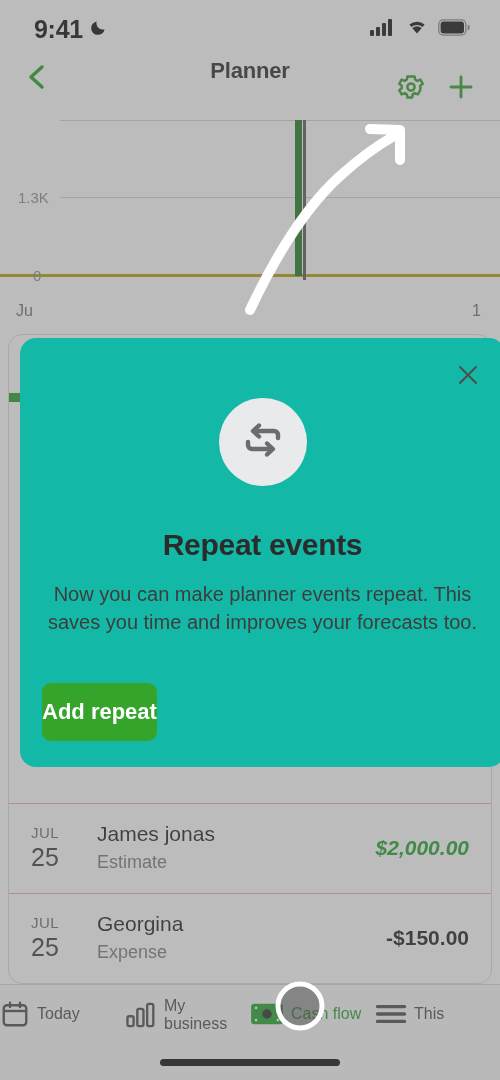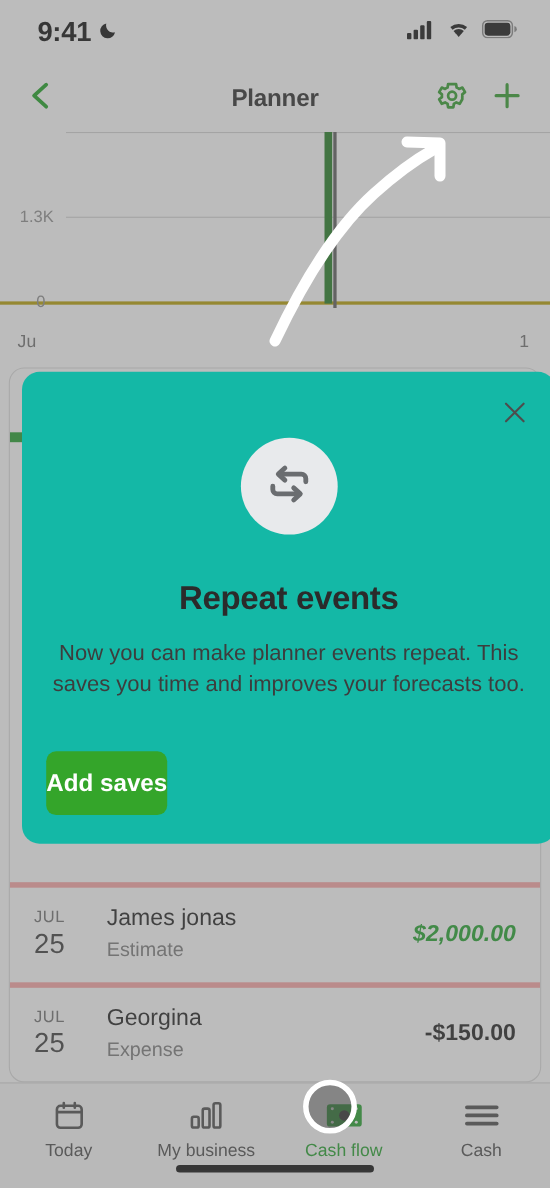--- a/index.html
+++ b/index.html
@@ -25,21 +25,21 @@
     padding:0 30px 0 34px;
   }
   .clock { display:flex; align-items:center; gap:6px; }
   .clock-time { font-size:25px; font-weight:700; color:#0a0a0a; letter-spacing:-0.3px; }
   .moon-icon { display:block; }
   .status-icons { display:flex; align-items:center; gap:9px; }
 
   
   .navbar {
     height:62px; flex:0 0 62px;
-    display:flex; align-items:center; justify-content:space-between;
+    display:flex; justify-content:space-between;
     padding:0 22px 0 16px;
     position:relative;
   }
   .nav-back { width:42px; height:42px; display:flex; align-items:center; justify-content:center; }
   .nav-title {
     position:absolute; left:0; right:0; text-align:center;
     font-size:22px; font-weight:700; color:#2a2a2a; letter-spacing:-0.2px;
     pointer-events:none;
   }
   .nav-right { display:flex; align-items:center; gap:16px; z-index:2; }
@@ -83,21 +83,21 @@
     overflow:hidden;
     position:relative;
   }
   .card-accent {
     position:absolute; left:0; top:58px; width:26px; height:9px; background:#1e9e2a;
   }
   .events-list { position:absolute; left:0; right:0; bottom:0; }
   .event-row {
     display:flex; align-items:center;
     padding:14px 22px 16px 22px;
-    border-top:5px solid #fca5a5;
+    border-top:1px solid #fca5a5;
     min-height:90px;
   }
   .event-date {
     width:62px; flex:0 0 62px; text-align:left;
   }
   .event-date .mon { font-size:15px; color:#6f6f6f; letter-spacing:0.4px; line-height:1.25; }
   .event-date .day { font-size:25px; color:#3c3c3c; line-height:1.15; }
   .event-main { flex:1 1 auto; padding-left:4px; }
   .event-name { font-size:21px; font-weight:400; color:#1c1c1c; line-height:1.3; }
   .event-type { font-size:18px; color:#7b7b7b; line-height:1.4; margin-top:3px; }
@@ -106,21 +106,21 @@
   
   .tabbar {
     flex:0 0 96px;
     border-top:1px solid #d8d8d8;
     display:flex; align-items:flex-start;
     padding-top:12px;
     background:#fafafa;
   }
   .tab {
     flex:1 1 25%;
-    display:flex; flex-direction:column; align-items:center; gap:7px;
+    display:flex; flex-direction:row; align-items:center; gap:7px;
   }
   .tab-icon { height:34px; display:flex; align-items:center; justify-content:center; }
   .tab-label { font-size:16px; color:#4a4a4a; }
   .tab.active .tab-label { color:#21a12a; }
   .home-indicator {
     position:absolute; bottom:14px; left:50%; transform:translateX(-50%);
     width:180px; height:7px; border-radius:4px; background:#0b0b0b;
   }
 
   
@@ -321,21 +321,21 @@
         </svg>
       </div>
       <div class="tab-label">Cash flow</div>
     </div>
     <div class="tab">
       <div class="tab-icon">
         <svg width="32" height="26" viewBox="0 0 26 20">
           <path d="M2 4h22M2 10h22M2 16h22" stroke="#4a4a4a" stroke-width="2.8" stroke-linecap="round"></path>
         </svg>
       </div>
-      <div class="tab-label">Cash</div>
+      <div class="tab-label">This</div>
     </div>
   </div>
 
   <div class="home-indicator"></div>
 </div>
 
 <div id="dim"></div>
 
 <svg id="arrow-layer" width="500" height="1080" viewBox="0 0 500 1080">
   <g>
@@ -359,18 +359,18 @@
         <path d="M14 12 H34 a4 4 0 0 1 4 4 V19" fill="none" stroke="#6a6d70" stroke-width="4.4" stroke-linecap="round" stroke-linejoin="round"></path>
         <path d="M19 6.5 13 12 l6 5.5" fill="none" stroke="#6a6d70" stroke-width="4.4" stroke-linecap="round" stroke-linejoin="round"></path>
         <path d="M32 30 H12 a4 4 0 0 1 -4 -4 V23" fill="none" stroke="#6a6d70" stroke-width="4.4" stroke-linecap="round" stroke-linejoin="round"></path>
         <path d="M27 24.5 33 30 l-6 5.5" fill="none" stroke="#6a6d70" stroke-width="4.4" stroke-linecap="round" stroke-linejoin="round"></path>
       </svg>
     </span>
   </div>
 
   <div class="modal-title">Repeat events</div>
   <div class="modal-body">Now you can make planner events repeat. This saves you time and improves your forecasts too.</div>
-  <button class="modal-cta" style="background: rgb(52, 165, 42);">Add saves</button>
+  <button class="modal-cta" style="background: rgb(52, 165, 42);">Add repeat</button>
 </div>
 
 <svg id="touch-ring" width="56" height="56" viewBox="0 0 56 56" style="position:absolute; left:272px; top:978px; z-index:9;">
   <circle cx="28" cy="28" r="22" fill="rgba(70,70,70,0.45)" stroke="#ffffff" stroke-width="5"></circle>
 </svg>
 
 </body></html>

